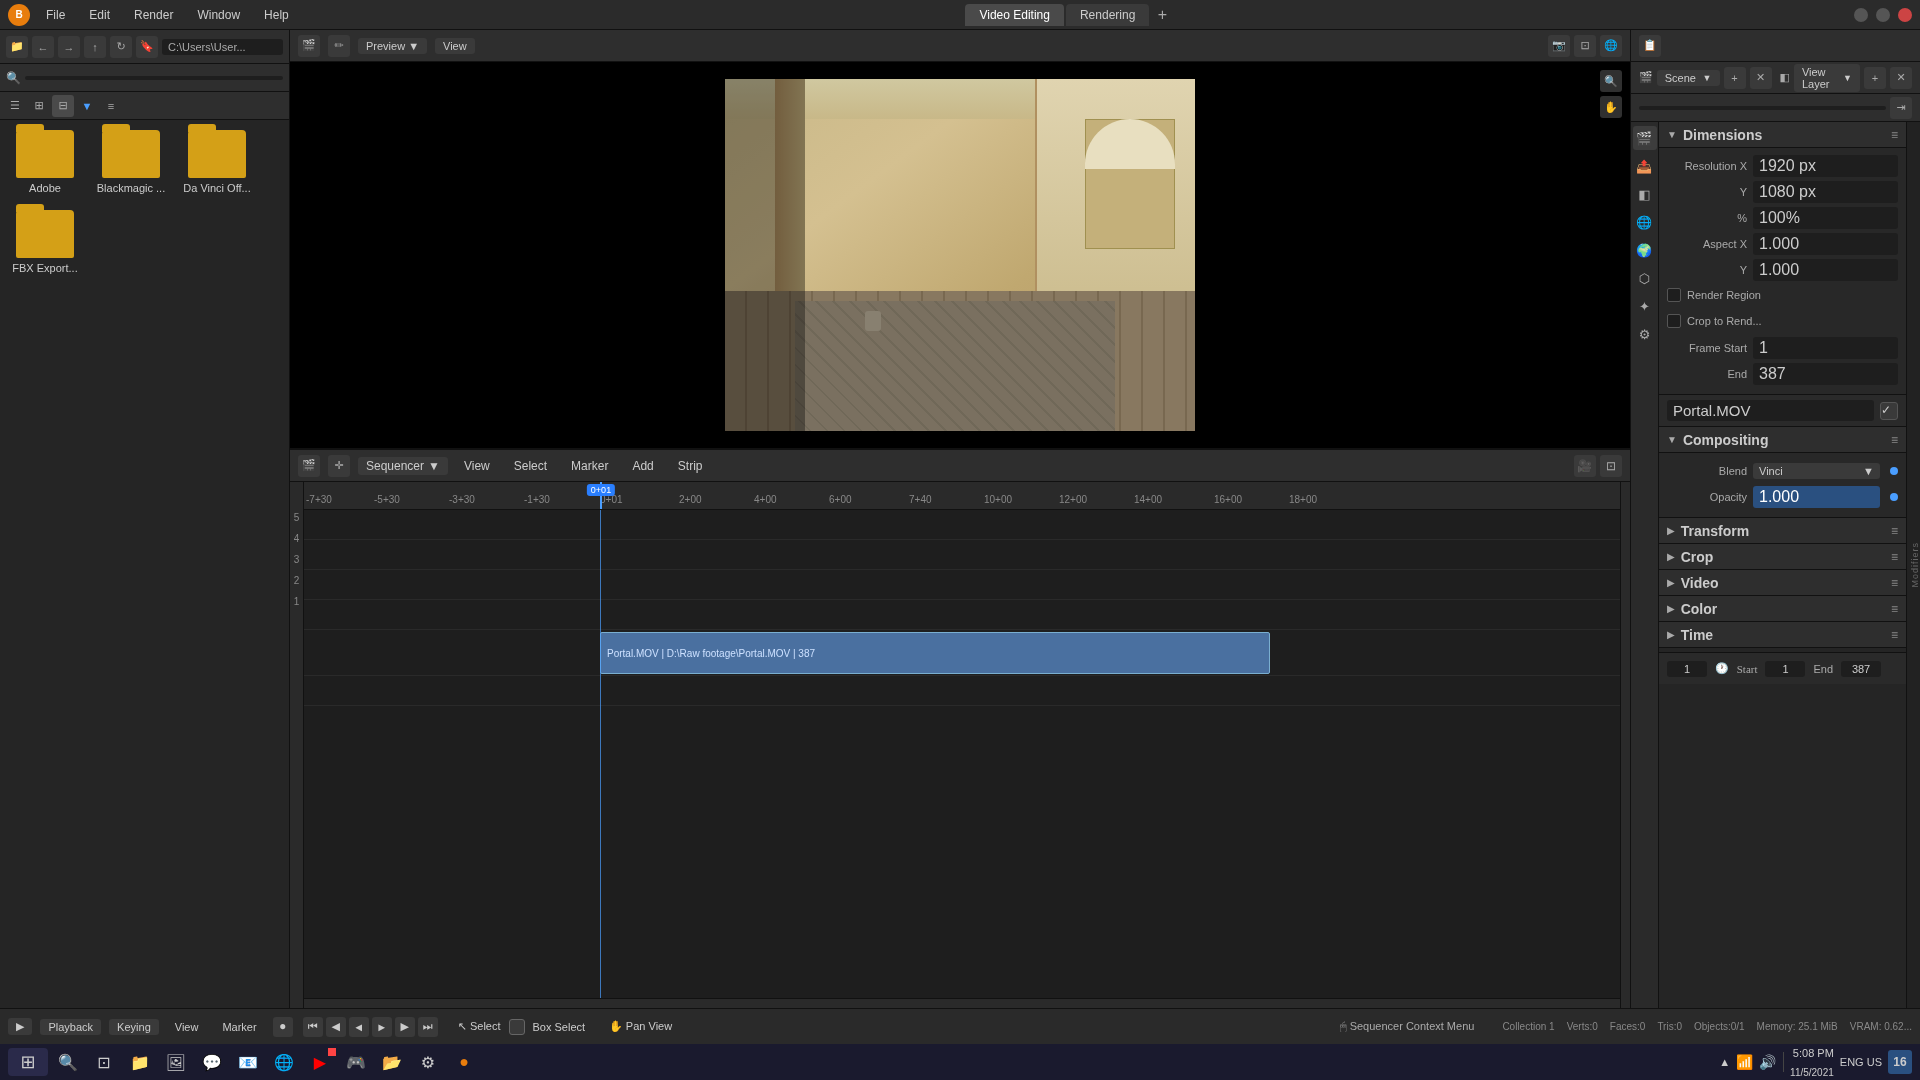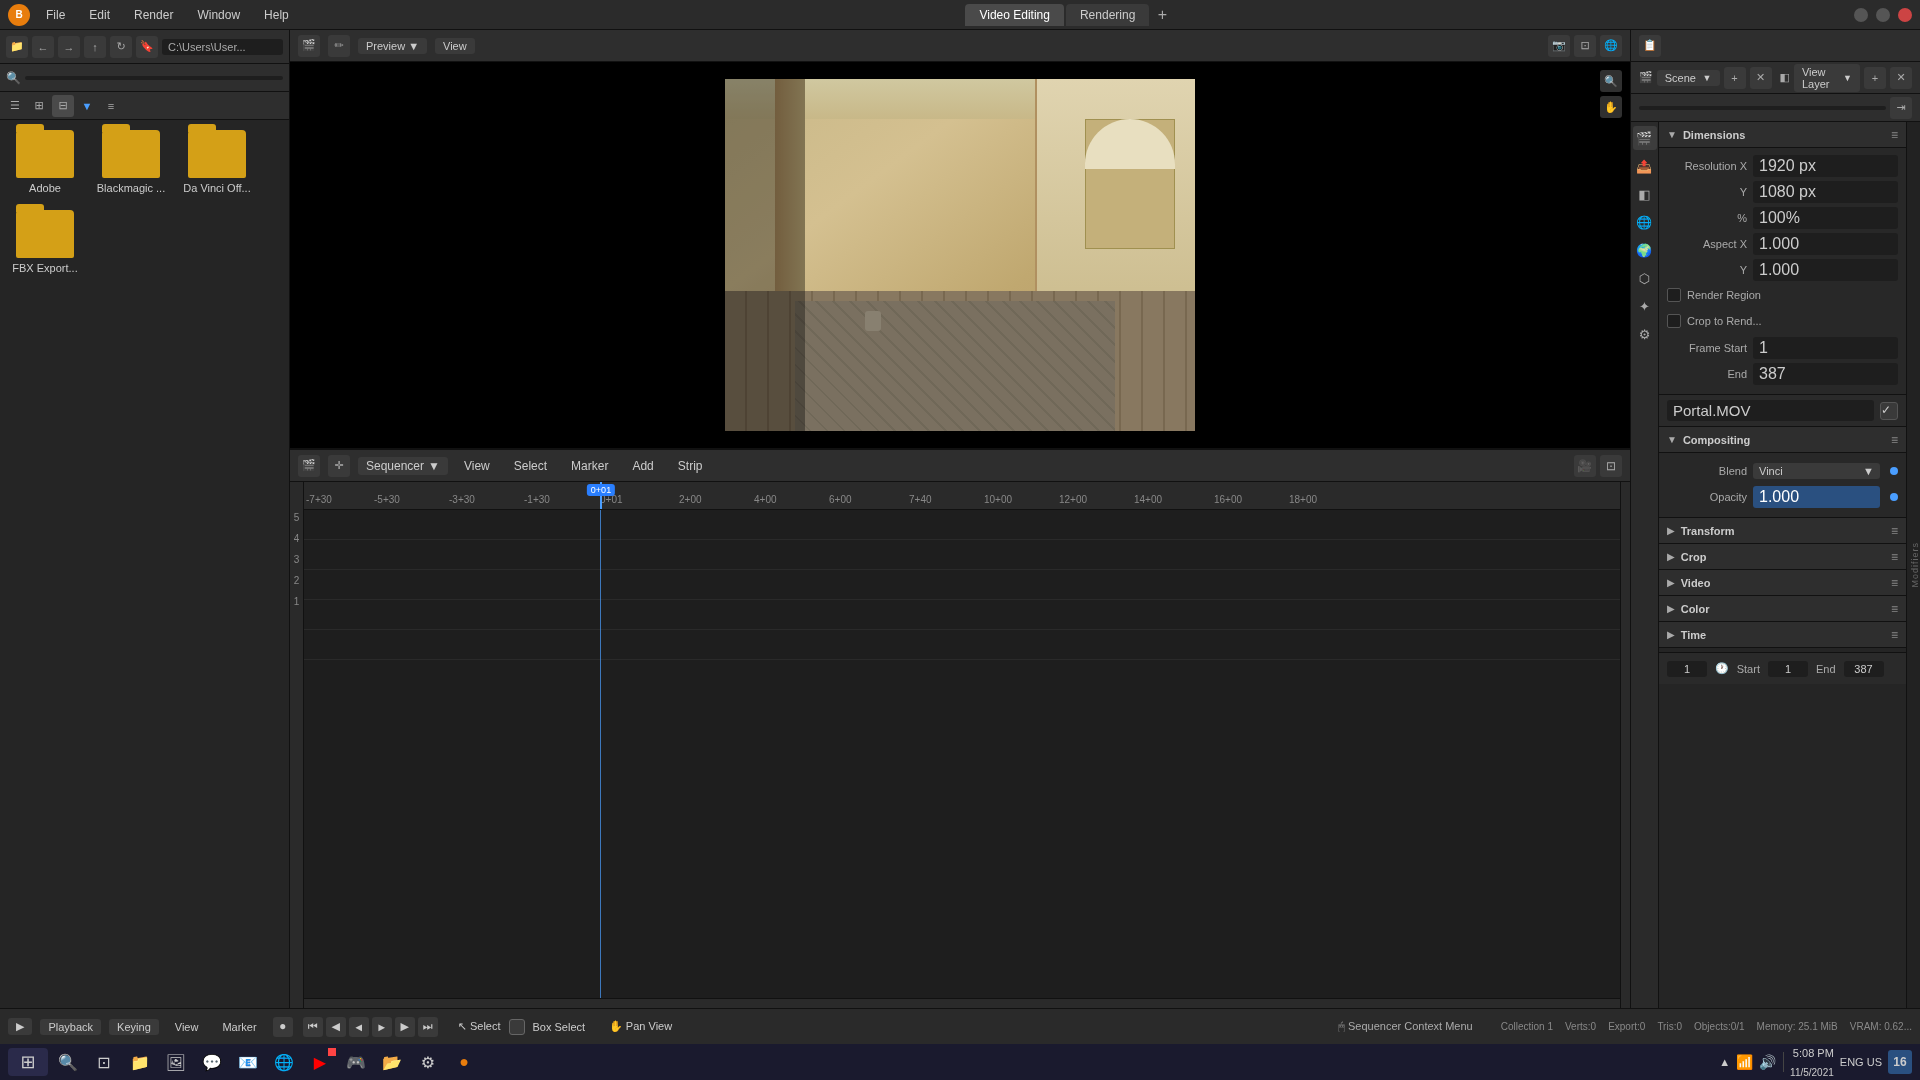--- a/index.html
+++ b/index.html
@@ -398,21 +398,21 @@
       padding: 0 8px;
       gap: 6px;
       cursor: pointer;
       border-bottom: 1px solid #111;
     }
     .section-arrow {
       font-size: 10px;
       color: #aaa;
     }
     .section-title {
-      font-size: 11px;
+      font-size: 14px;
       color: #ccc;
       font-weight: bold;
     }
     .section-content {
       background: #282828;
       padding: 6px 8px;
       border-bottom: 1px solid #111;
     }
     .prop-row {
       display: flex;
@@ -731,20 +731,25 @@
             </div>
           </div>
 
           <div class="timeline-tracks" style="position:relative;">
 
             <div class="track-row" style="height:30px;"></div>
             <div class="track-row" style="height:30px;"></div>
             <div class="track-row" style="height:30px;"></div>
             <div class="track-row" style="height:30px;"></div>
 
+            <div class="track-row" style="height:46px;position:relative;">
+              <div class="video-clip selected" style="left:296px; width:670px; height:42px; top:2px;">
+                <span style="font-size:10px;color:#cce0ff;">Portal.MOV | D:\Raw footage\Portal.MOV | 387</span>
+              </div>
+            </div>
             <div class="track-row" style="height:30px;"></div>
 
             <div style="position:absolute;left:296px;top:0;bottom:0;width:1px;background:#4a9eff;opacity:0.7;pointer-events:none;"></div>
           </div>
 
           <div class="seq-hscroll"></div>
         </div>
 
         <div style="width:10px;background:#2a2a2a;border-left:1px solid #111;"></div>
       </div>
@@ -898,21 +903,21 @@
 
         <div class="section-header">
           <span class="section-arrow">▶</span>
           <span class="section-title">Time</span>
           <span style="margin-left:auto;font-size:12px;color:#888;">≡</span>
         </div>
 
         <div style="height:32px;background:#2a2a2a;display:flex;align-items:center;padding:0 8px;gap:8px;border-top:1px solid #111;margin-top:4px;">
           <div style="width:40px;background:#1e1e1e;border-radius:3px;padding:2px 6px;font-size:11px;color:#ccc;text-align:center;">1</div>
           <div style="font-size:11px;color:#aaa;">🕐</div>
-          <div style="font-size:11px;color:#aaa;">Start</div>
+          <div style="font-size:11px;color:#aaa;font-family:Liberation Serif, serif;">Start</div>
           <div style="width:40px;background:#1e1e1e;border-radius:3px;padding:2px 6px;font-size:11px;color:#ccc;text-align:center;">1</div>
           <div style="font-size:11px;color:#aaa;">End</div>
           <div style="width:40px;background:#1e1e1e;border-radius:3px;padding:2px 6px;font-size:11px;color:#ccc;text-align:center;">387</div>
         </div>
       </div>
 
       <div class="mods-strip">
         <span class="mods-label">Modifiers</span>
       </div>
     </div>
@@ -952,21 +957,21 @@
   </div>
 
   <div style="margin-left:auto;font-size:11px;color:#aaa;">
     <span>🖱</span>
     <span>Sequencer Context Menu</span>
   </div>
 
   <div style="display:flex;gap:12px;font-size:10px;color:#888;margin-left:20px;">
     <span>Collection 1</span>
     <span>Verts:0</span>
-    <span>Export:0</span>
+    <span>Faces:0</span>
     <span>Tris:0</span>
     <span>Objects:0/1</span>
     <span>Memory: 25.1 MiB</span>
     <span>VRAM: 0.62...</span>
   </div>
 </div>
 
 <div style="height:36px;background:#1a1a2e;display:flex;align-items:center;padding:0 8px;gap:4px;position:relative;">
 
   <div style="width:40px;height:28px;display:flex;align-items:center;justify-content:center;cursor:pointer;background:#2a2a4a;border-radius:4px;">

